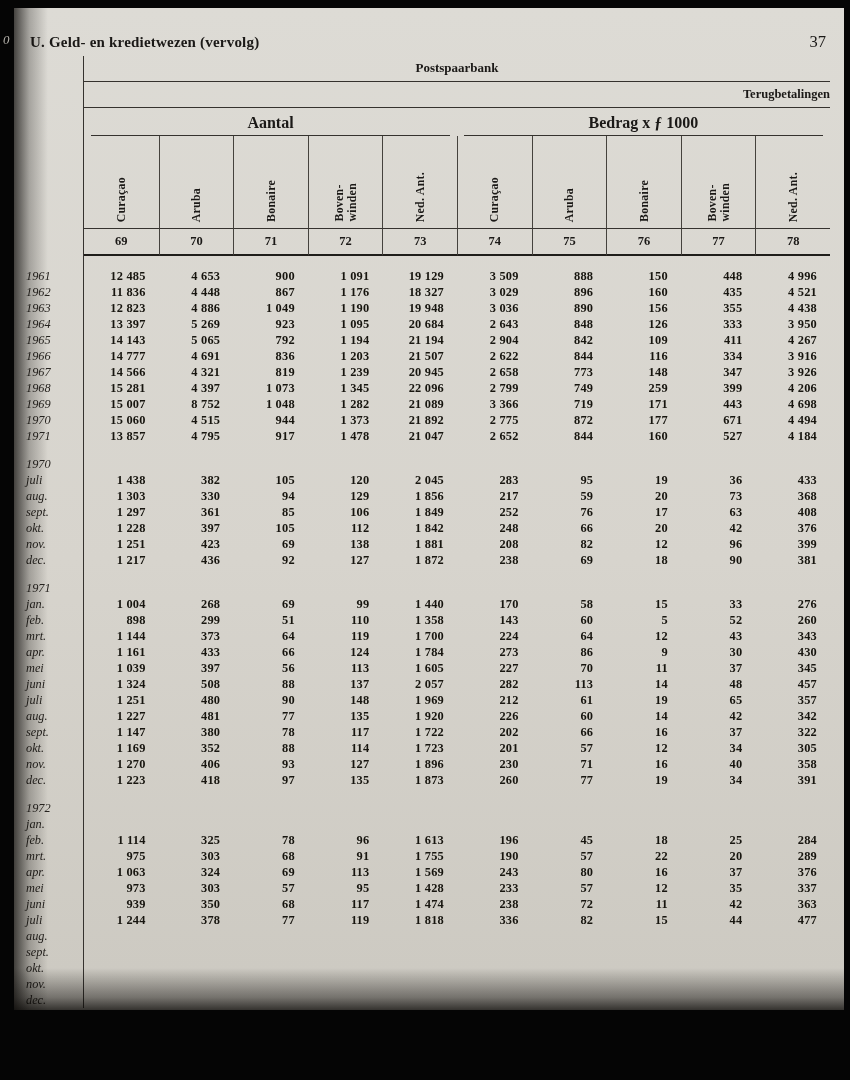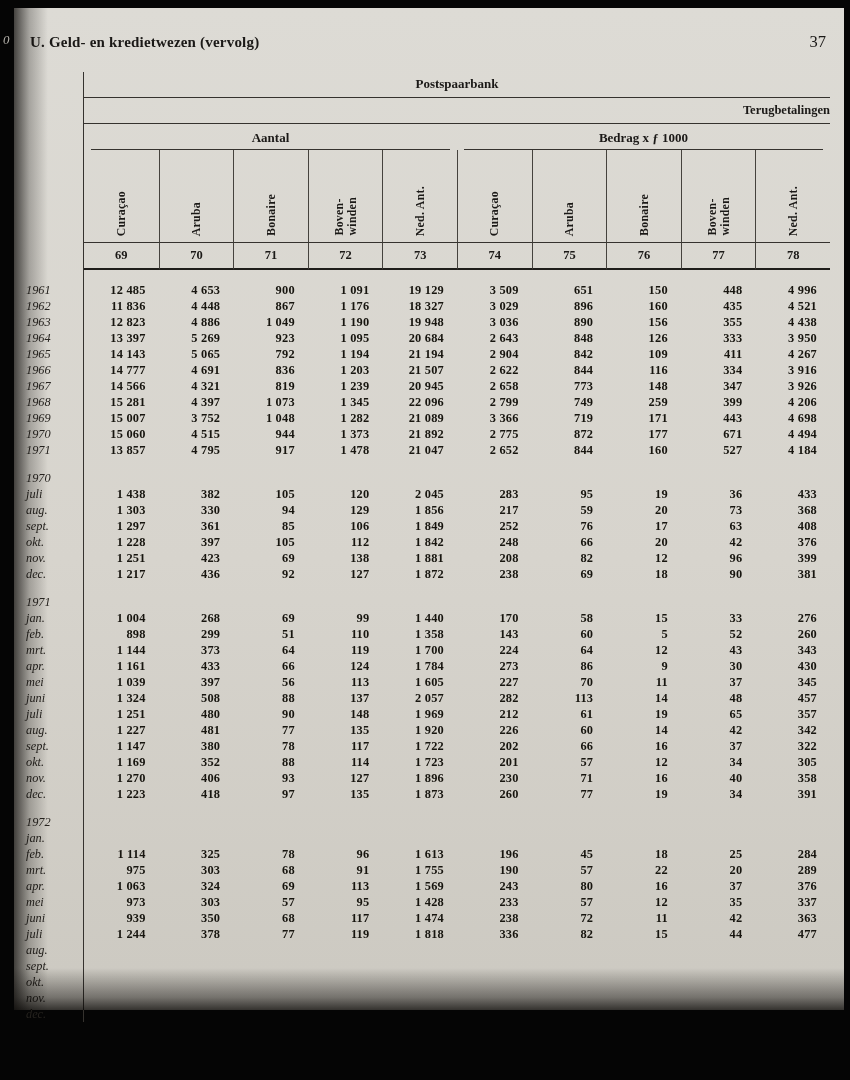--- a/index.html
+++ b/index.html
@@ -11,28 +11,28 @@
          background:linear-gradient(90deg,rgba(10,8,6,.72),rgba(10,8,6,.26) 45%,rgba(10,8,6,0));
          pointer-events:none;z-index:5;}
   .paper::after{content:"";position:absolute;left:0;right:0;bottom:0;height:42px;
          background:linear-gradient(180deg,rgba(10,8,6,0),rgba(10,8,6,.45) 70%,rgba(10,8,6,.78));
          pointer-events:none;z-index:5;}
   .edge-glyph{position:absolute;left:3px;top:32px;z-index:6;color:#b7b4ad;font-size:13px;font-style:italic;}
   .page-header{position:absolute;left:16px;right:18px;top:24px;display:flex;
          justify-content:space-between;align-items:baseline;}
   .doc-title{font-weight:700;font-size:15px;letter-spacing:.2px;}
   .page-num{font-size:16.5px;}
-  .table{position:absolute;left:6px;top:64px;width:810px;display:grid;
+  .table{position:absolute;left:6px;top:48px;width:810px;display:grid;
          grid-template-columns:64px repeat(10,1fr);align-content:start;}
   .stub{border-right:1.4px solid #35322e;}
   .c-title{grid-column:2/12;text-align:center;font-weight:700;font-size:13px;
          padding:4px 0 5px;border-bottom:1.3px solid #35322e;}
   .c-sub{grid-column:2/12;text-align:right;font-weight:700;font-size:12.5px;
          padding:5px 0 5px;border-bottom:1.3px solid #35322e;}
-  .c-group{grid-column:span 5;text-align:center;font-weight:700;font-size:13px;
+  .c-group{grid-column:span 5;text-align:center;font-weight:700;font-size:16px;
          padding:6px 0 4px;position:relative;}
   .c-group::after{content:"";position:absolute;left:7px;right:7px;bottom:0;height:1.3px;background:#35322e;}
   .vcell{height:86px;border-left:1.2px solid #45423d;border-bottom:1.2px solid #35322e;
          display:flex;flex-direction:column;align-items:center;justify-content:flex-end;padding-bottom:6px;}
   .vcell.first{border-left:none;}
   .vlabel{writing-mode:vertical-rl;transform:rotate(180deg);white-space:pre;
          font-weight:700;font-size:11.8px;line-height:12.6px;letter-spacing:.3px;}
   .ncell{height:25px;line-height:24px;border-left:1.2px solid #45423d;
          border-bottom:2.8px solid #1f1d1a;text-align:center;font-weight:700;font-size:12.5px;}
   .ncell.first{border-left:none;}
@@ -106,21 +106,21 @@
         <div class="ncell">78</div>
         <div class="stub g"></div>
         <div class="fill g"></div>
         <div class="stub rl">1961</div>
         <div class="dcell">12 485</div>
         <div class="dcell">4 653</div>
         <div class="dcell">900</div>
         <div class="dcell">1 091</div>
         <div class="dcell">19 129</div>
         <div class="dcell">3 509</div>
-        <div class="dcell">651</div>
+        <div class="dcell">888</div>
         <div class="dcell">150</div>
         <div class="dcell">448</div>
         <div class="dcell">4 996</div>
         <div class="stub rl">1962</div>
         <div class="dcell">11 836</div>
         <div class="dcell">4 448</div>
         <div class="dcell">867</div>
         <div class="dcell">1 176</div>
         <div class="dcell">18 327</div>
         <div class="dcell">3 029</div>
@@ -189,21 +189,21 @@
         <div class="dcell">1 073</div>
         <div class="dcell">1 345</div>
         <div class="dcell">22 096</div>
         <div class="dcell">2 799</div>
         <div class="dcell">749</div>
         <div class="dcell">259</div>
         <div class="dcell">399</div>
         <div class="dcell">4 206</div>
         <div class="stub rl">1969</div>
         <div class="dcell">15 007</div>
-        <div class="dcell">3 752</div>
+        <div class="dcell">8 752</div>
         <div class="dcell">1 048</div>
         <div class="dcell">1 282</div>
         <div class="dcell">21 089</div>
         <div class="dcell">3 366</div>
         <div class="dcell">719</div>
         <div class="dcell">171</div>
         <div class="dcell">443</div>
         <div class="dcell">4 698</div>
         <div class="stub rl">1970</div>
         <div class="dcell">15 060</div>

